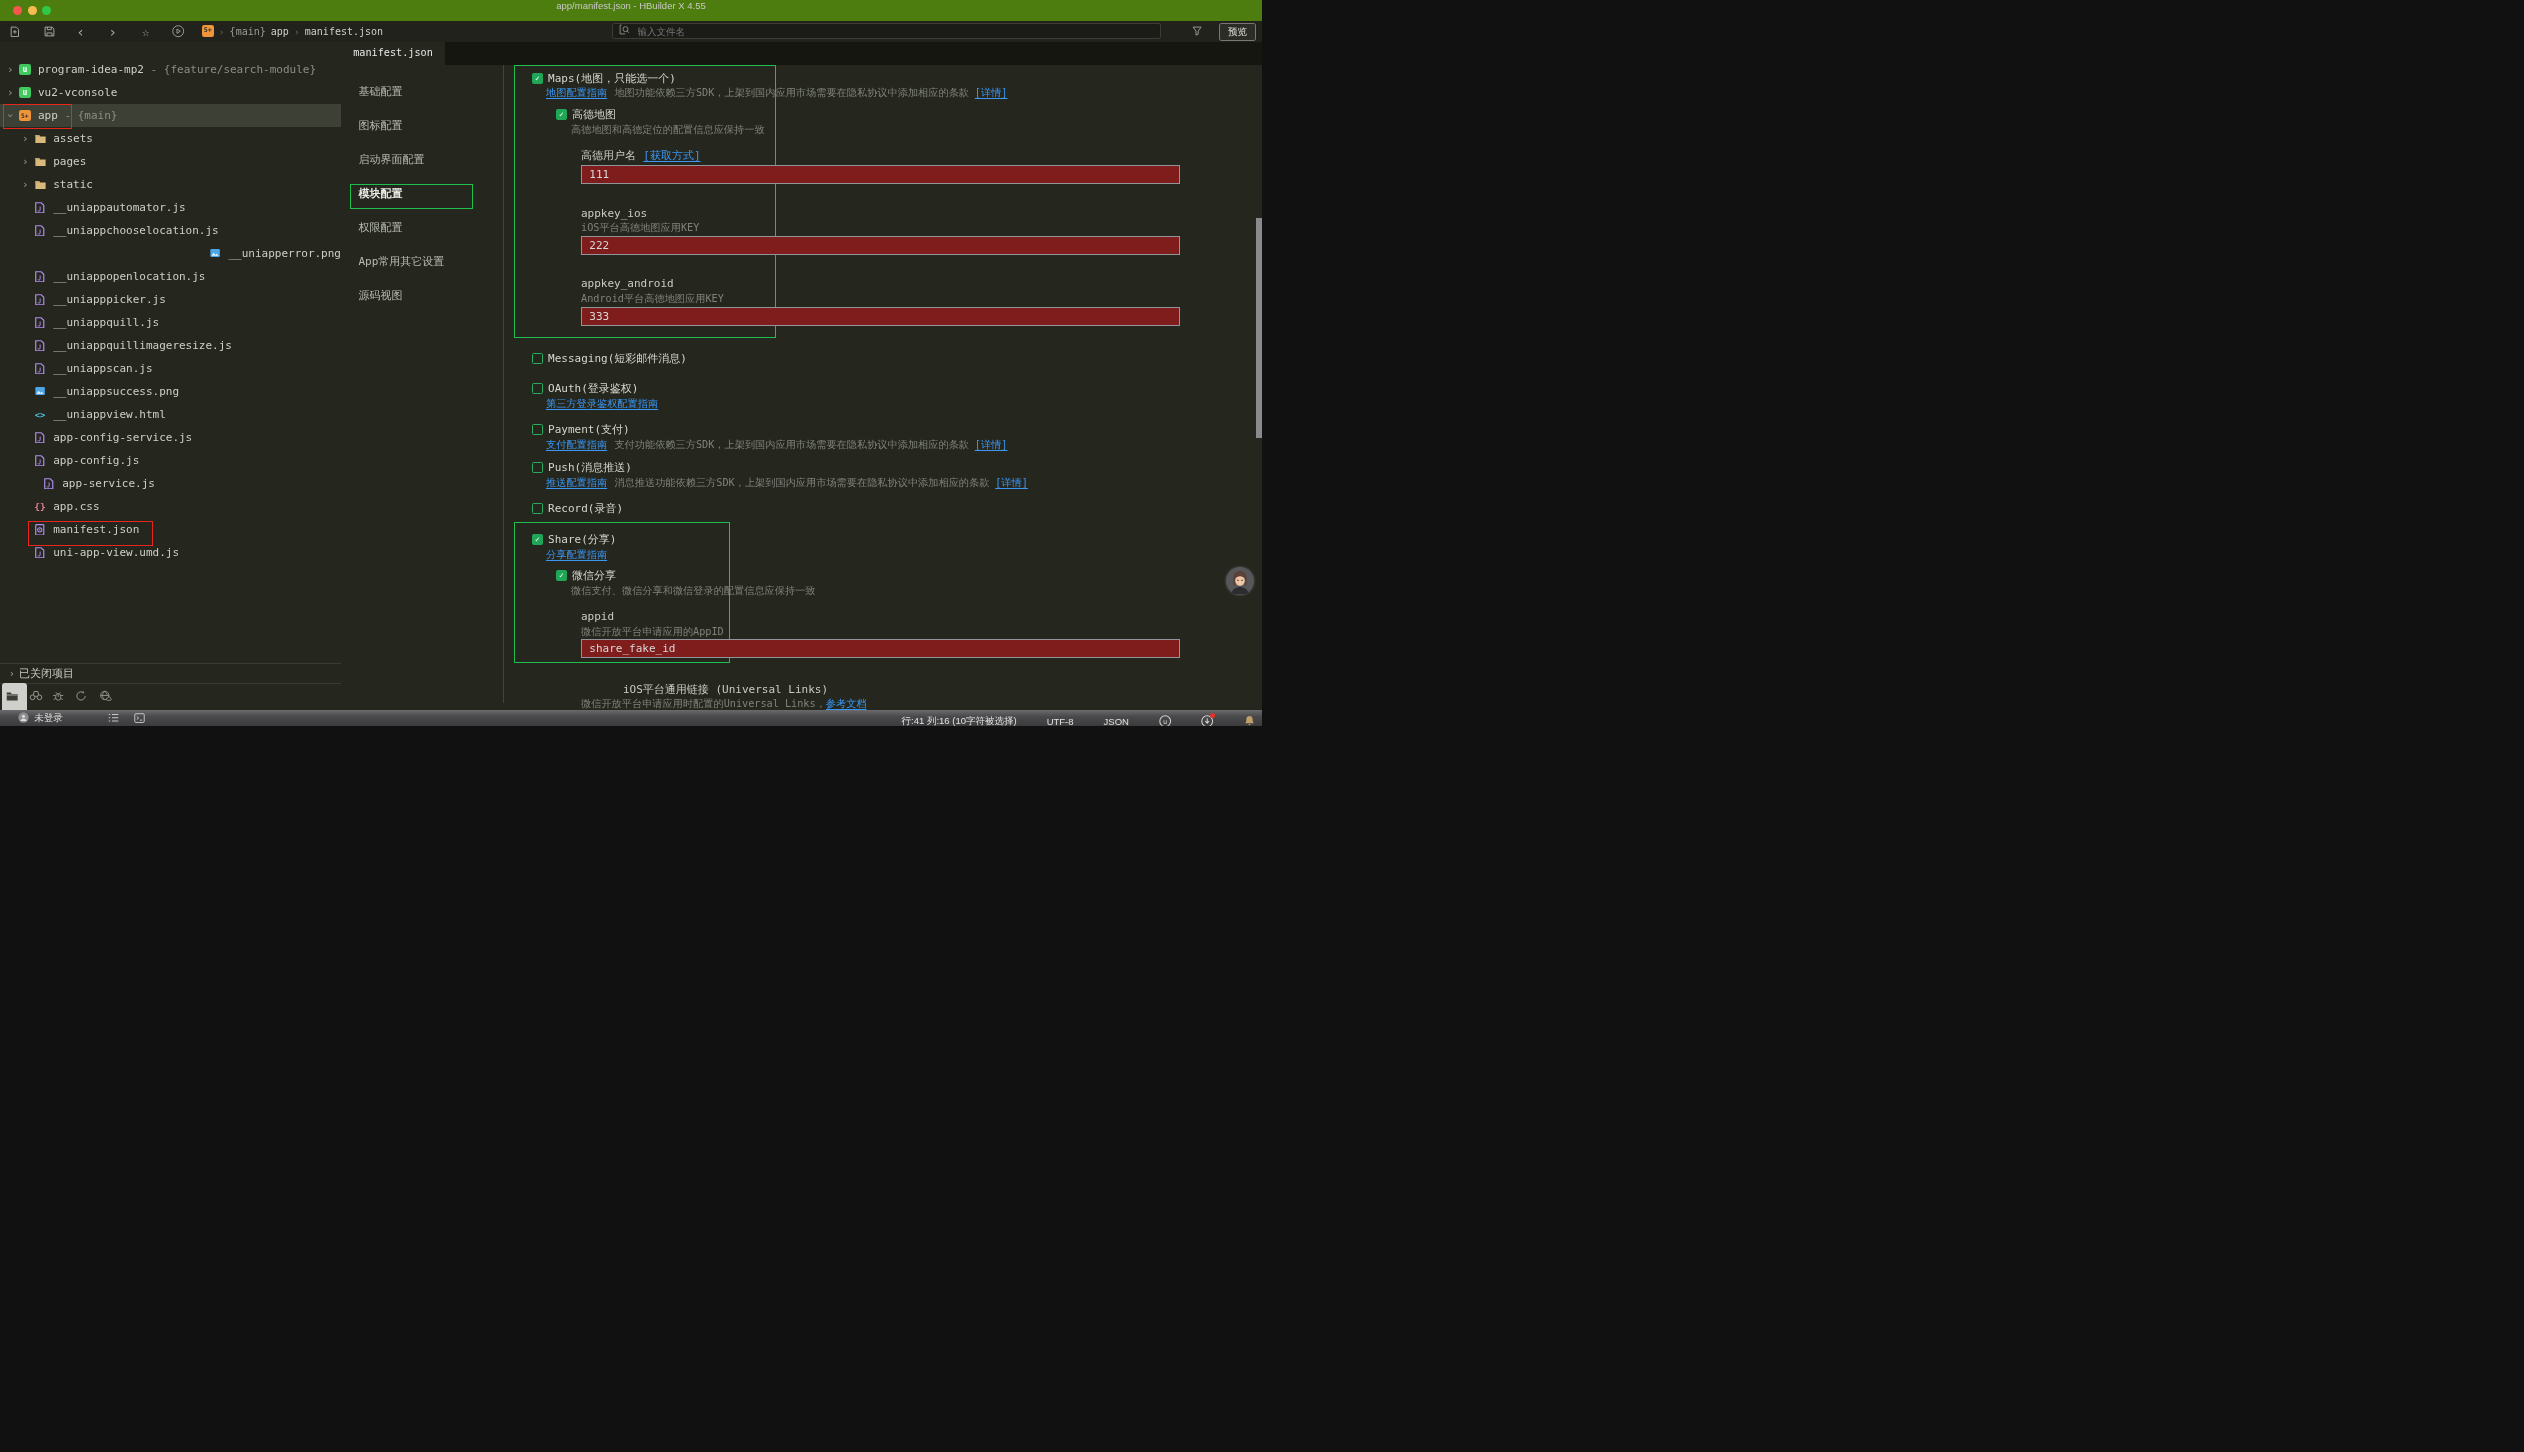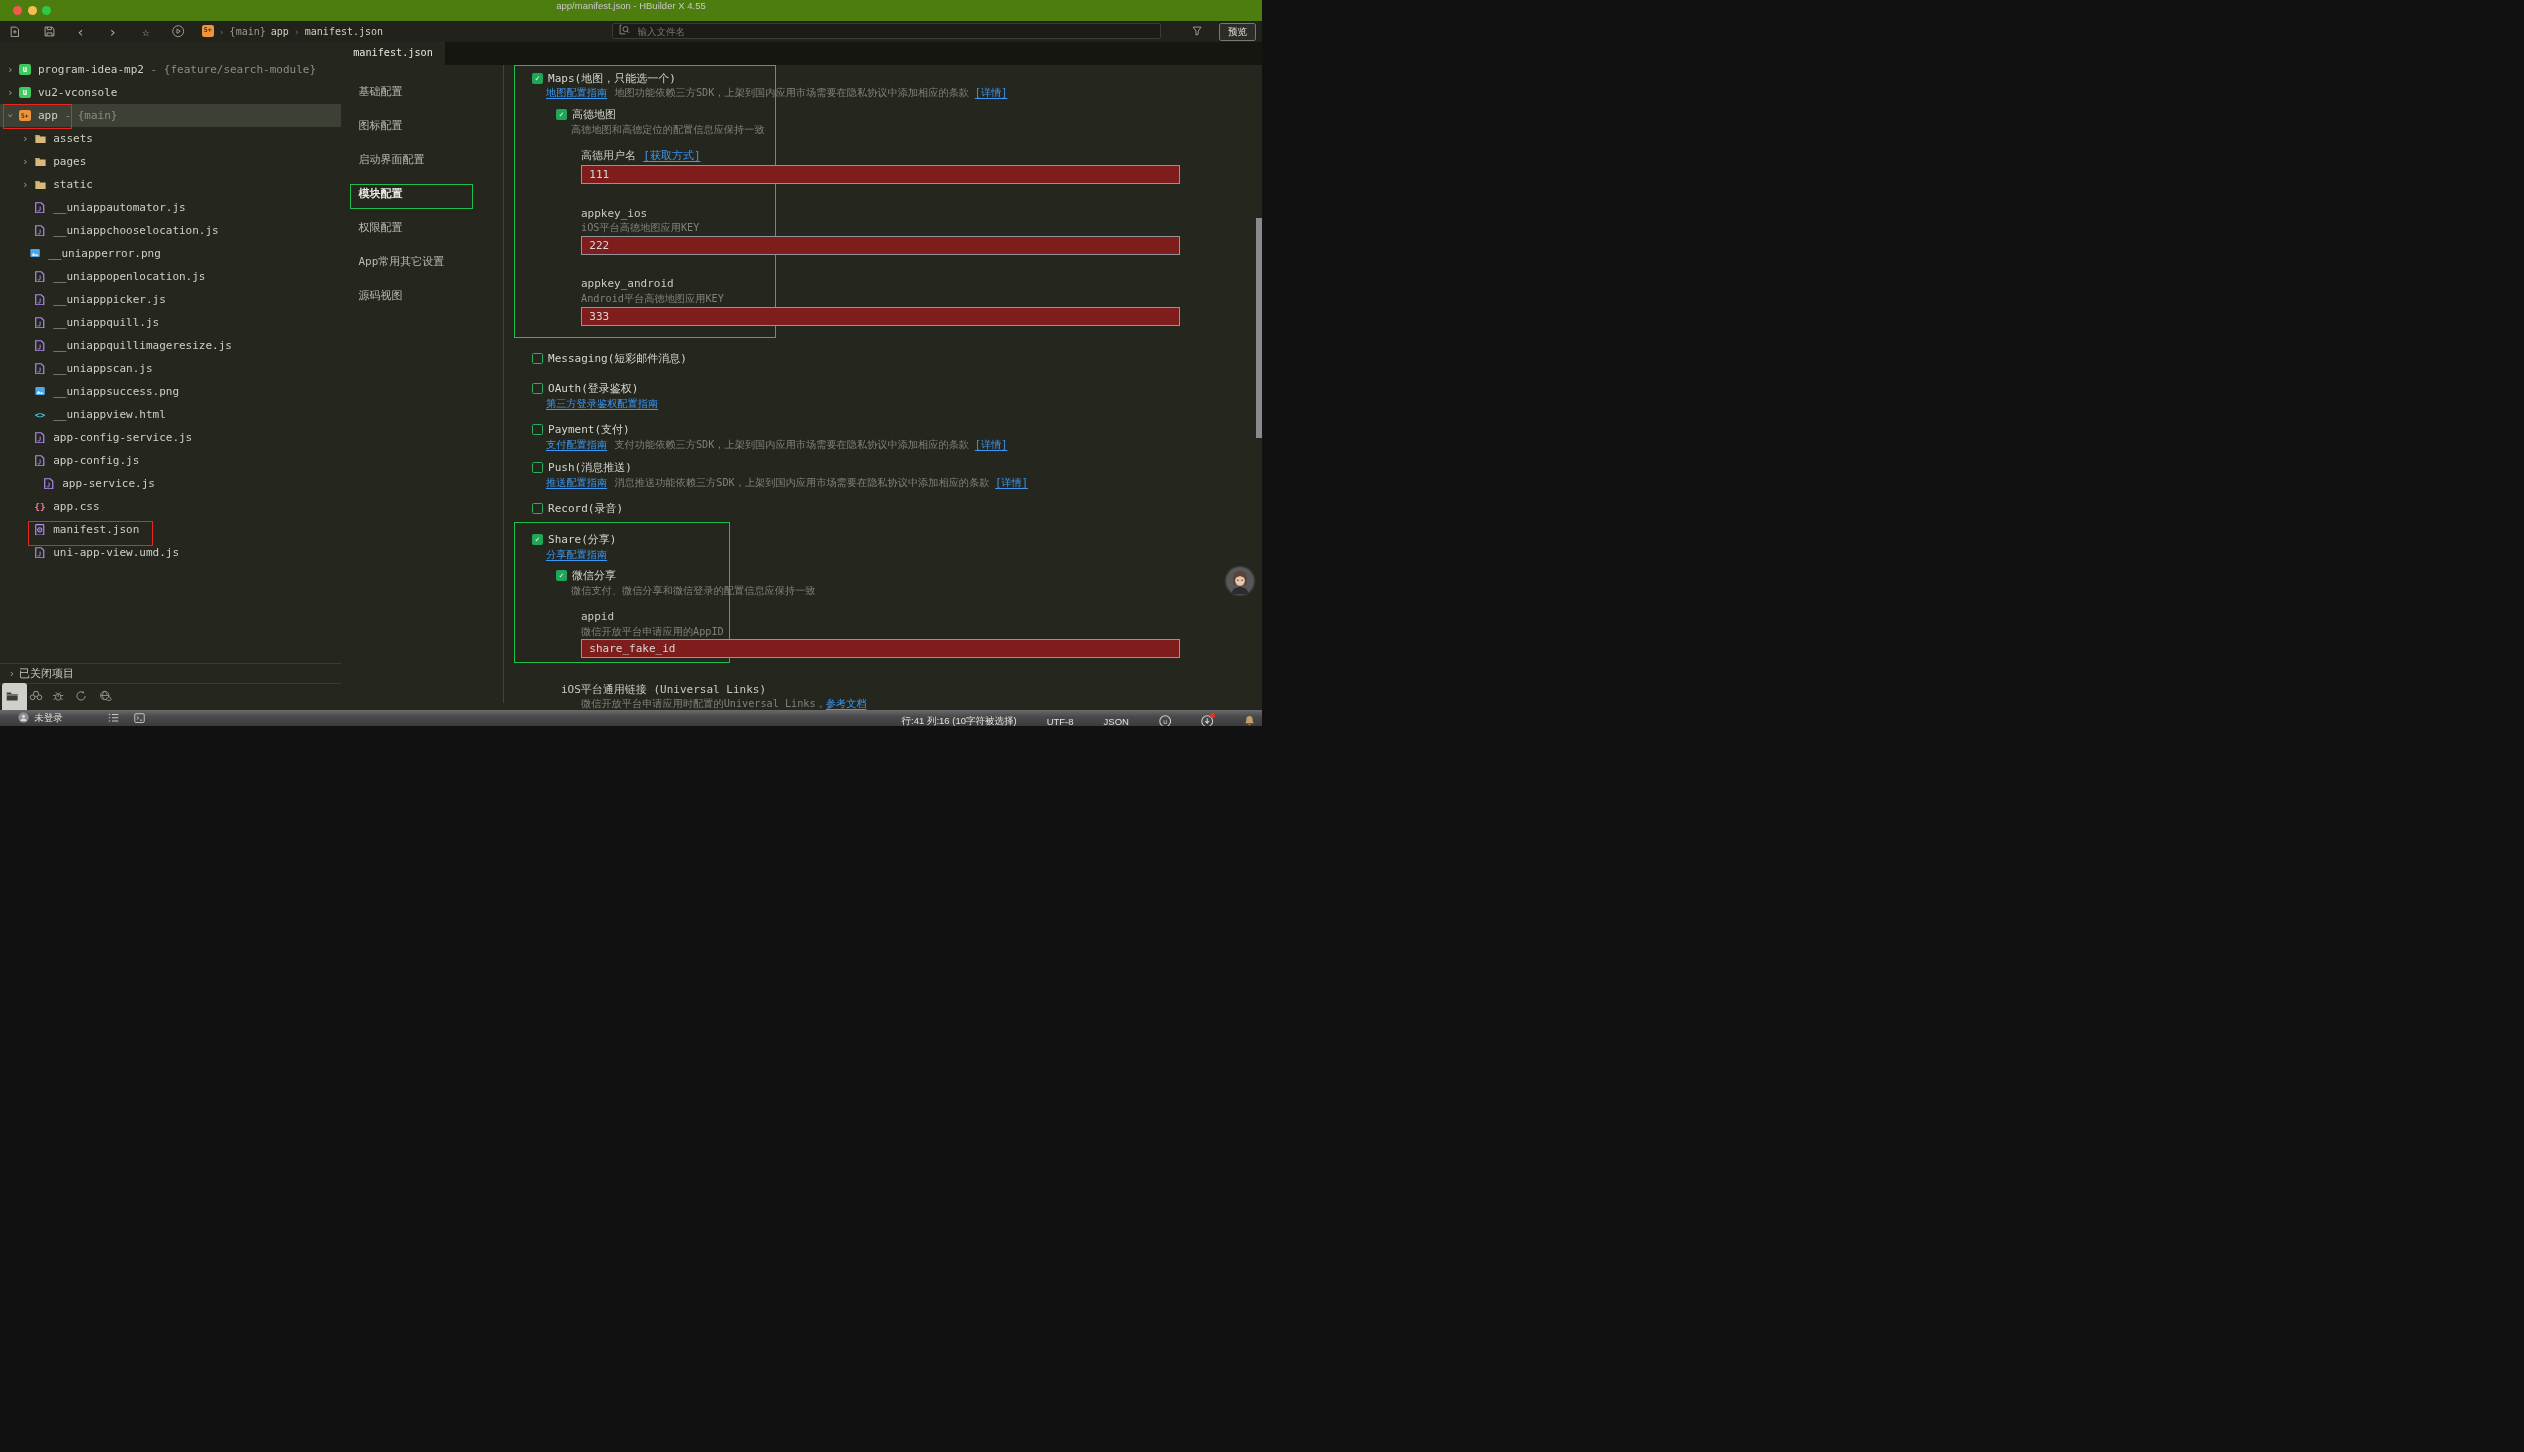--- a/index.html
+++ b/index.html
@@ -62,21 +62,21 @@
   .child{margin-top:5.8px;}
   .child .mrow{padding-left:53px;}
   .cdesc{height:14.6px;line-height:14.6px;padding-left:68px;color:#7f827a;font-size:10.2px;white-space:nowrap;}
   .field{margin-left:78px;margin-top:22.6px;}
   .field.first{margin-top:11.7px;}
   .flabel{height:14.6px;line-height:14.6px;color:#c9ccc0;font-size:11px;white-space:nowrap;}
   .flabel .link{margin-left:7.3px;}
   .fdesc{height:13px;line-height:13px;color:#7f827a;font-size:10.2px;white-space:nowrap;}
   .finput{margin-top:1.5px;}
   .finput input{width:599px;height:19px;background:#7f1d1d;border:0.7px solid #93939a;color:#d8d8d6;font:11px "DejaVu Sans Mono",monospace;padding:0 7.3px;box-sizing:border-box;}
-  .module.plain .flabel{margin-left:58px;}
+  .module.plain .flabel{margin-left:120px;}
   .module.plain .fdesc{margin-left:78px;height:14.6px;line-height:14.6px;}
   .greenbox{position:absolute;border:1.5px solid #1fbf4e;pointer-events:none;box-sizing:border-box;}
   #gb1{left:11px;top:0.7px;width:262px;height:273px;}
   #gb2{left:11px;top:457px;width:216px;height:141px;}
   #scrollthumb{position:absolute;right:0;top:153px;width:5.8px;height:220px;background:#8a8a8c;}
   #avatar{position:absolute;left:723px;top:502px;width:28px;height:28px;border-radius:50%;background:#4a4a4c;overflow:hidden;box-shadow:0 0 0 1.5px #35352f;cursor:pointer;}
 
   
   #statusbar{position:absolute;bottom:0;left:0;width:100%;height:16px;background:linear-gradient(#6b6b6d,#4a4a4c 40%,#3b3b3d);font:9.5px "Liberation Sans",sans-serif;color:#e2e2e0;}
   #sb-left{position:absolute;left:17.5px;top:0;height:16px;display:flex;align-items:center;gap:5.8px;}
@@ -210,21 +210,21 @@
         <div class="trow" style="padding-left: 21px;">
           <span class="chv"></span>
           <span class="ticon">
             <svg width="9.5" height="11.7" viewBox="0 0 13 16">
               <path d="M1 1h7.5L12 4.5V15H1z" fill="none" stroke="#b18cf0" stroke-width="1.6"></path>
               <path d="M7 6.2v4.6a1.7 1.7 0 0 1-3.2 .8" fill="none" stroke="#b18cf0" stroke-width="1.3"></path>
             </svg>
           </span>
           <span>__uniappchooselocation.js</span>
         </div>
-        <div class="trow" style="padding-left: 16px;">
+        <div class="trow" style="padding-left: 35px; justify-content: flex-end;">
           <span class="chv"></span>
           <span class="ticon">
             <svg width="10.2" height="10.2" viewBox="0 0 14 14">
               <rect x="0.5" y="1.5" width="13" height="11" rx="1.5" fill="#4da6e8"></rect>
               <path d="M2 10.5l3-4 2.5 3L9 8l3 2.5z" fill="#eaf6ff"></path>
             </svg>
           </span>
           <span>__uniapperror.png</span>
         </div>
         <div class="trow" style="padding-left: 21px;">

